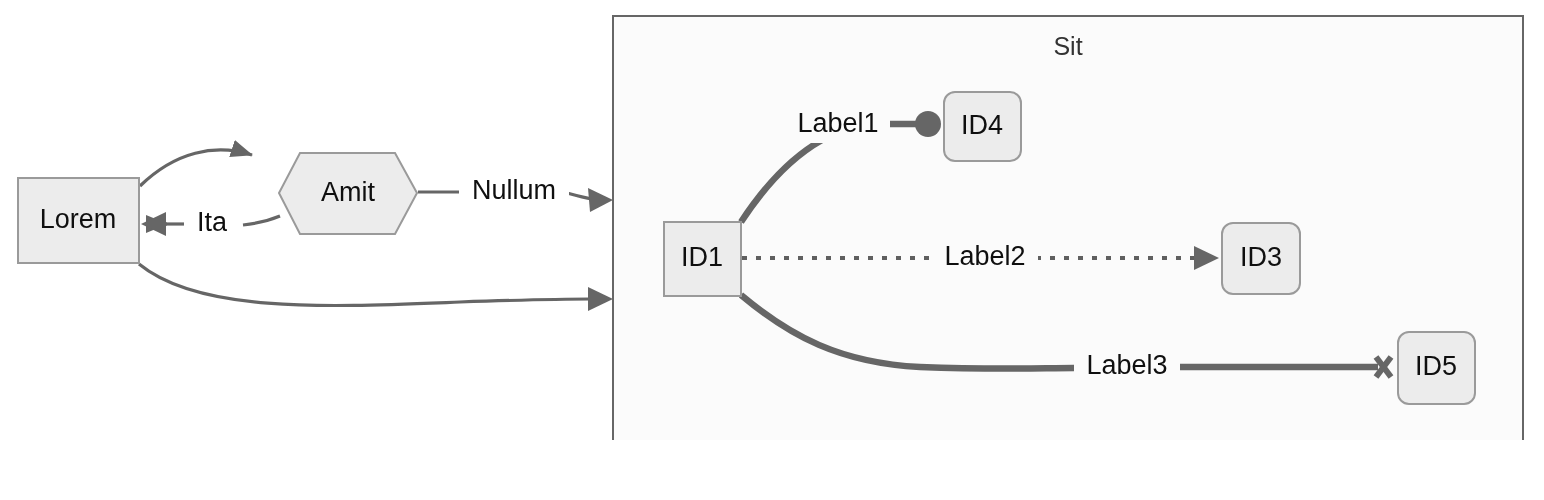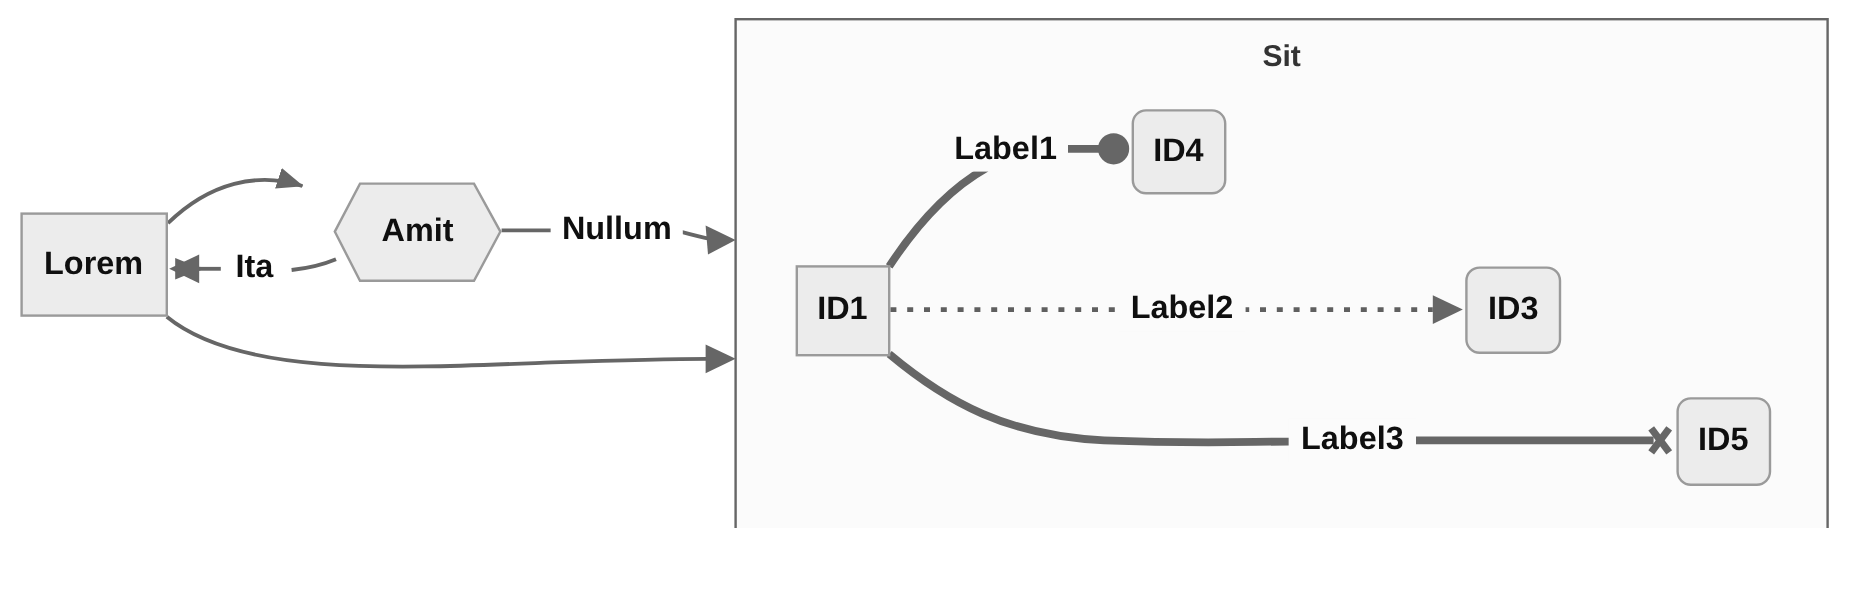--- a/index.html
+++ b/index.html
@@ -10,21 +10,20 @@
   }
   body {
     font-family: "Liberation Sans", sans-serif;
   }
   #stage {
     position: relative;
     width: 1544px;
     height: 440px;
     background: #ffffff;
     overflow: hidden;
-    font-weight: bold;
   }
   #diagram-svg {
     display: block;
     width: 1544px;
     height: 500px;
   }
   .node-label {
     font-family: "Liberation Sans", sans-serif;
     font-size: 27px;
     fill: #0f0f0f;

